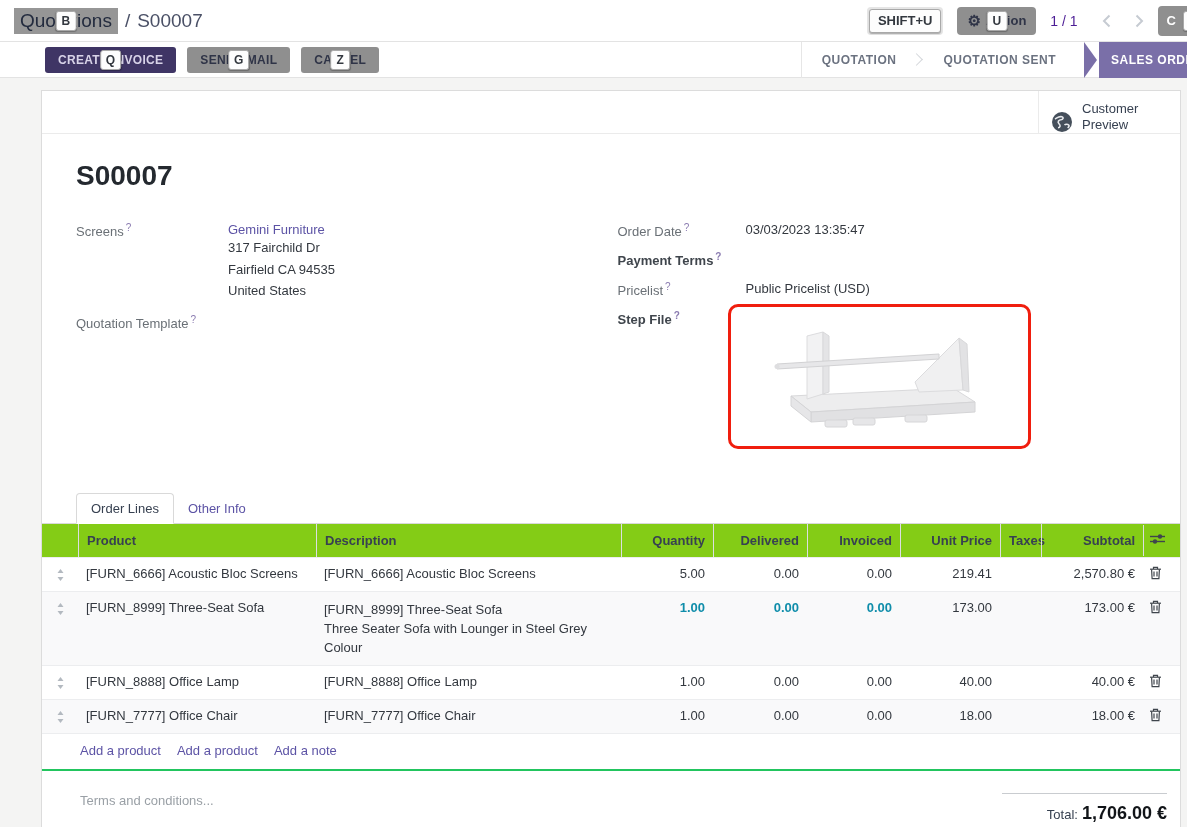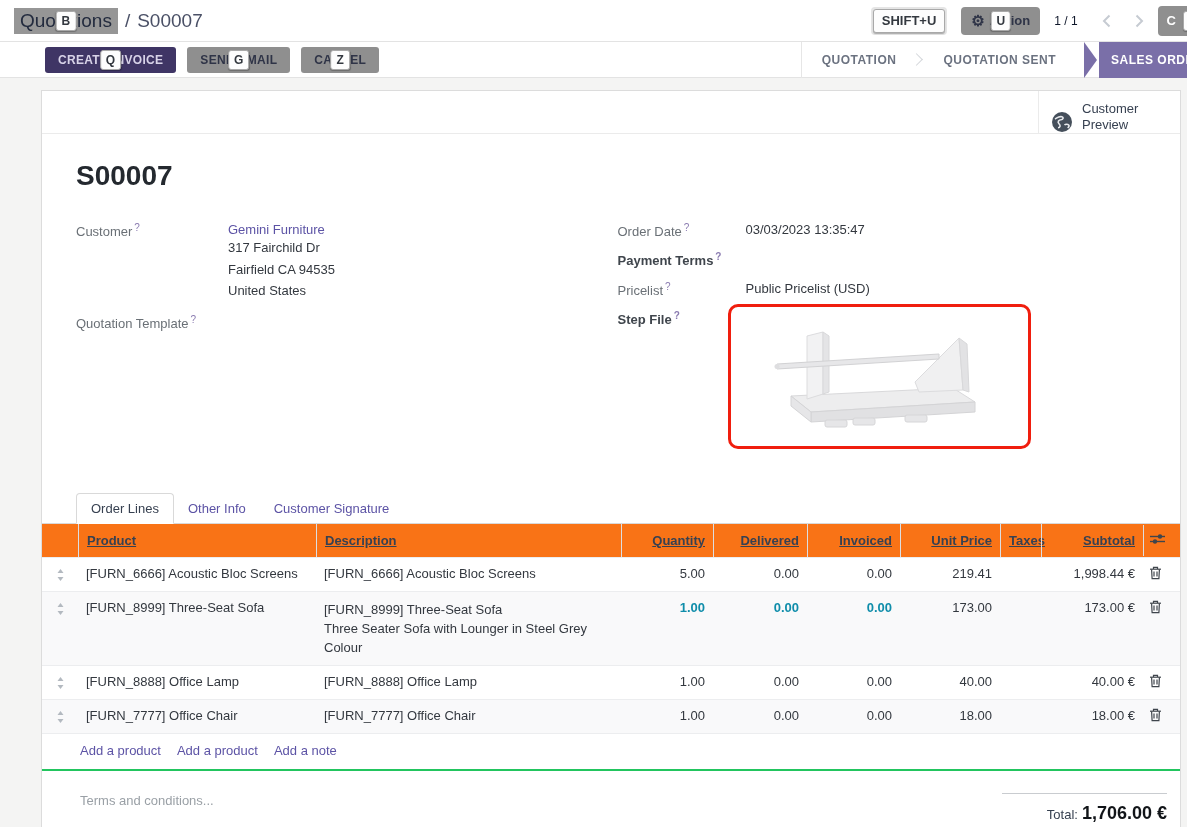--- a/index.html
+++ b/index.html
@@ -16,21 +16,21 @@
     box-shadow:0 1px 1px rgba(0,0,0,.25); padding:1px 5px; font-size:12px; font-weight:700;
     color:#33383f; line-height:16px; display:inline-block; }
   .kbd-abs { position:absolute; top:50%; left:50%; transform:translate(-50%,-50%); }
   .top-right { margin-left:auto; display:flex; align-items:center; gap:14px; margin-right:-18px; }
   .kbd-wrap { background:#e5e5e5; border-radius:4px; padding:2px; display:inline-block; }
   .kbd-big { padding:3px 8px; font-size:13px; }
   .btn-gray { background:#8f8f8f; border:none; border-radius:4px; height:28px; padding:0 10px;
     display:flex; align-items:center; gap:5px; color:#2f3447; font-size:13px; font-weight:700;
     position:relative; cursor:pointer; }
   .gear { font-size:15px; line-height:1; }
-  .pager { display:flex; align-items:center; gap:24px; color:#0f172a; font-size:12px; }
+  .pager { display:flex; align-items:center; gap:24px; color:#4c1d95; font-size:14px; }
   .chev { display:flex; align-items:center; cursor:default; }
   .btn-create { background:#8f8f8f; border:none; border-radius:4px 0 0 4px; height:30px; padding:0 9px;
     display:flex; align-items:center; gap:7px; color:#fff; font-size:13px; font-weight:700; cursor:pointer; }
   .kbd-sliver { width:13px; height:20px; padding:0; }
 
   
   .actionbar { height:36px; background:#fff; border-bottom:1px solid #e3e3e3;
     display:flex; align-items:center; padding-left:45px; }
   .abtn { height:26px; border:none; border-radius:3px; padding:0 13px; font-size:12px; font-weight:700;
     letter-spacing:.3px; position:relative; margin-right:11px; cursor:pointer;
@@ -79,21 +79,21 @@
 
   
   .tabs { display:flex; margin-top:32px; padding-left:34px; border-bottom:1px solid #d9d9d9;
     align-items:flex-end; position:relative; }
   .tab { padding:7px 14px; color:#5c53a5; cursor:pointer; white-space:nowrap; }
   .tab-active { background:#fff; color:#374151; border:1px solid #d9d9d9; border-bottom:1px solid #fff;
     border-radius:4px 4px 0 0; margin-bottom:-1px; }
 
   
   .cols { display:grid; grid-template-columns:36px 238px 305px 92px 94px 93px 100px 41px 102px 39px; }
-  .thead { background:#f97316; align-items:center;text-decoration:underline; }
+  .thead { background:#84cc16; align-items:center; }
   .th { padding:9px 8px; font-weight:700; color:#374151; border-left:1px solid #dcdee2; }
   .th:first-child { border-left:none; }
   .th-num { text-align:right; }
   .td { padding:8px; color:#33383f; }
   .td-num { text-align:right; }
   .row { border-top:1px solid #ecedef; background:#fff; }
   .row-alt { background:#f9f9fa; }
   .teal { color:#0f8daa; font-weight:600; }
   .handle-cell { display:flex; justify-content:center; padding-top:11px; cursor:grab; }
   .icon-cell { padding:8px 0 8px 6px; }
@@ -191,21 +191,21 @@
   </div>
 
   <div class="sheet">
     <div class="title">S00007</div>
 
     <div class="fields">
 
       <div class="fcol">
         <div class="frow">
           <div class="flabel">
-            <span>Customer</span><sup class="help">?</sup>
+            <span>Screens</span><sup class="help">?</sup>
           </div>
           <div class="fvalue">
             <div class="link">Gemini Furniture</div>
             <div class="addr">
               <div>317 Fairchild Dr</div>
               <div>Fairfield CA 94535</div>
               <div>United States</div>
             </div>
           </div>
         </div>
@@ -262,21 +262,20 @@
             </svg>
           </div>
         </div>
       </div>
     </div>
   </div>
 
   <div class="tabs">
     <div class="tab tab-active">Order Lines</div>
     <div class="tab">Other Info</div>
-    <div class="tab">Customer Signature</div>
   </div>
 
   <div>
     <div class="cols thead">
       <div class="th"></div>
       <div class="th">Product</div>
       <div class="th">Description</div>
       <div class="th th-num">Quantity</div>
       <div class="th th-num">Delivered</div>
       <div class="th th-num">Invoiced</div>
@@ -300,21 +299,21 @@
             <path d="M4.5 12l-3-4h6z"></path>
           </svg>
       </div>
       <div class="td">[FURN_6666] Acoustic Bloc Screens</div>
       <div class="td">[FURN_6666] Acoustic Bloc Screens</div>
       <div class="td td-num">5.00</div>
       <div class="td td-num">0.00</div>
       <div class="td td-num">0.00</div>
       <div class="td td-num">219.41</div>
       <div class="td"></div>
-      <div class="td td-num">1,998.44 €</div>
+      <div class="td td-num">2,570.80 €</div>
       <div class="td icon-cell">
         <svg width="13" height="14" viewBox="0 0 13 14" fill="none" stroke="#3f454c" stroke-width="1.2">
             <path d="M1 3.2h11"></path>
             <path d="M4.5 3V1.3h4V3"></path>
             <path d="M2.6 3.4l.5 9.3h6.8l.5-9.3"></path>
             <path d="M5 5.6v4.8M8 5.6v4.8"></path>
           </svg>
       </div>
     </div>
 

